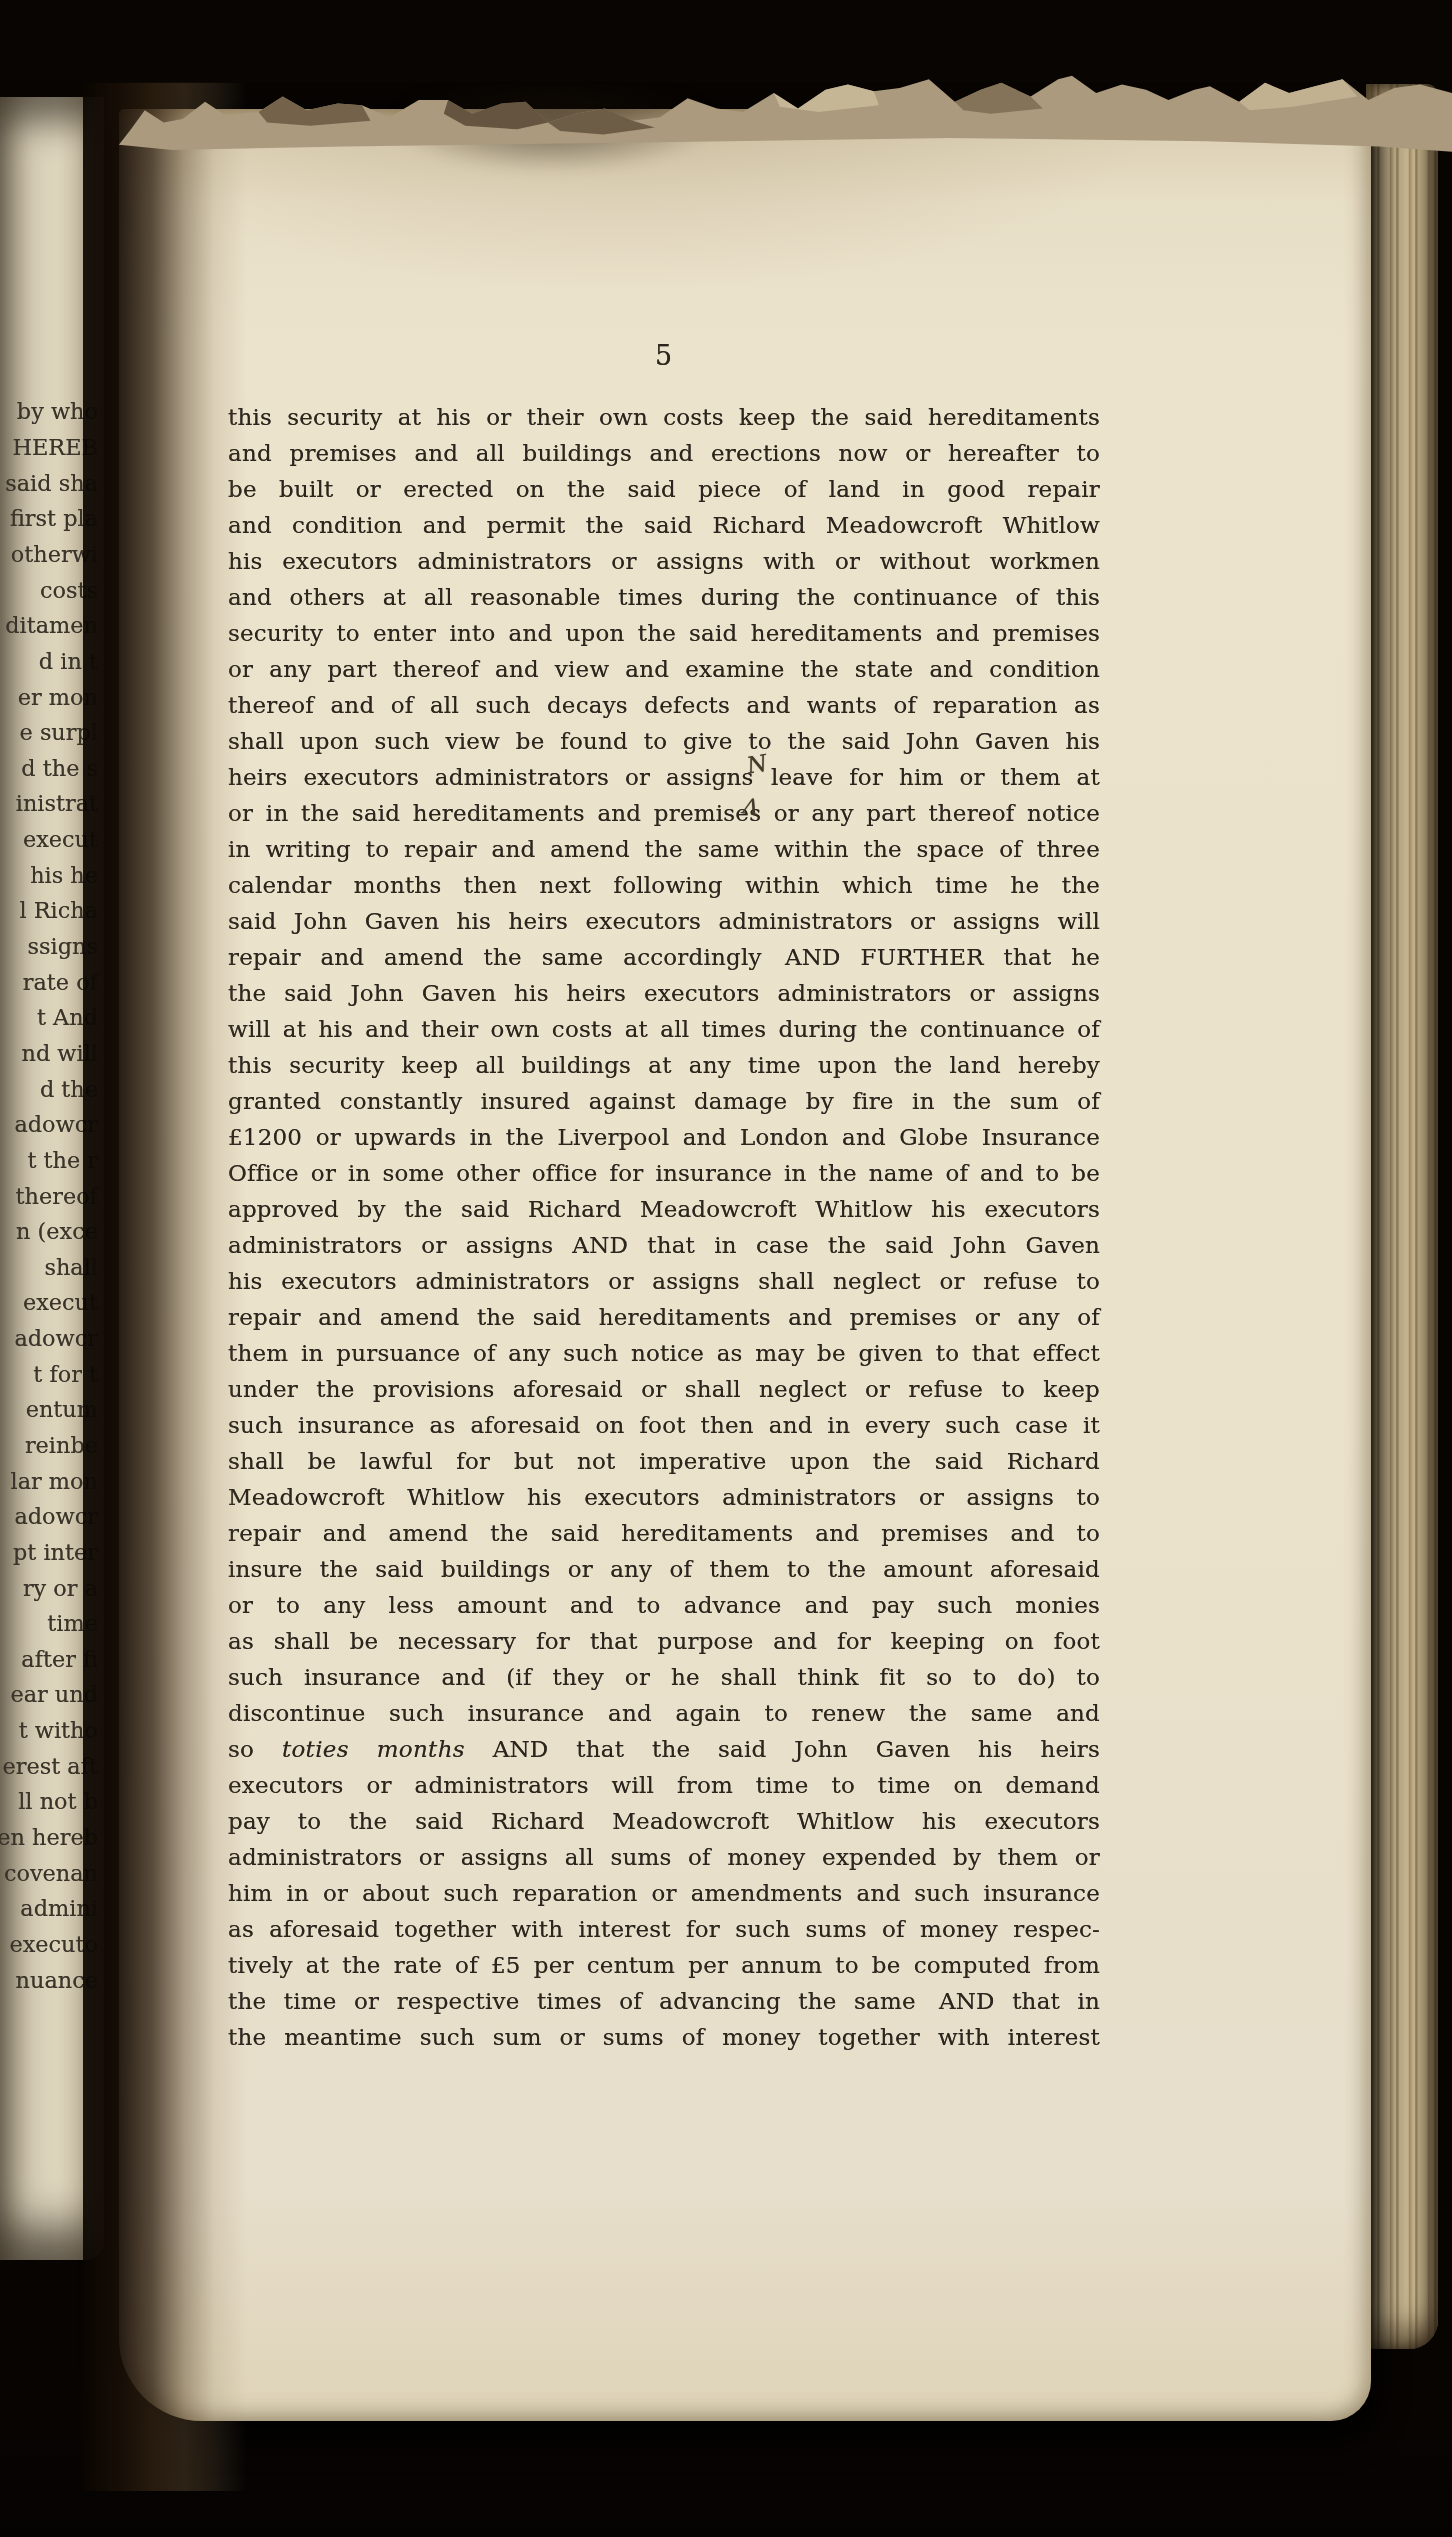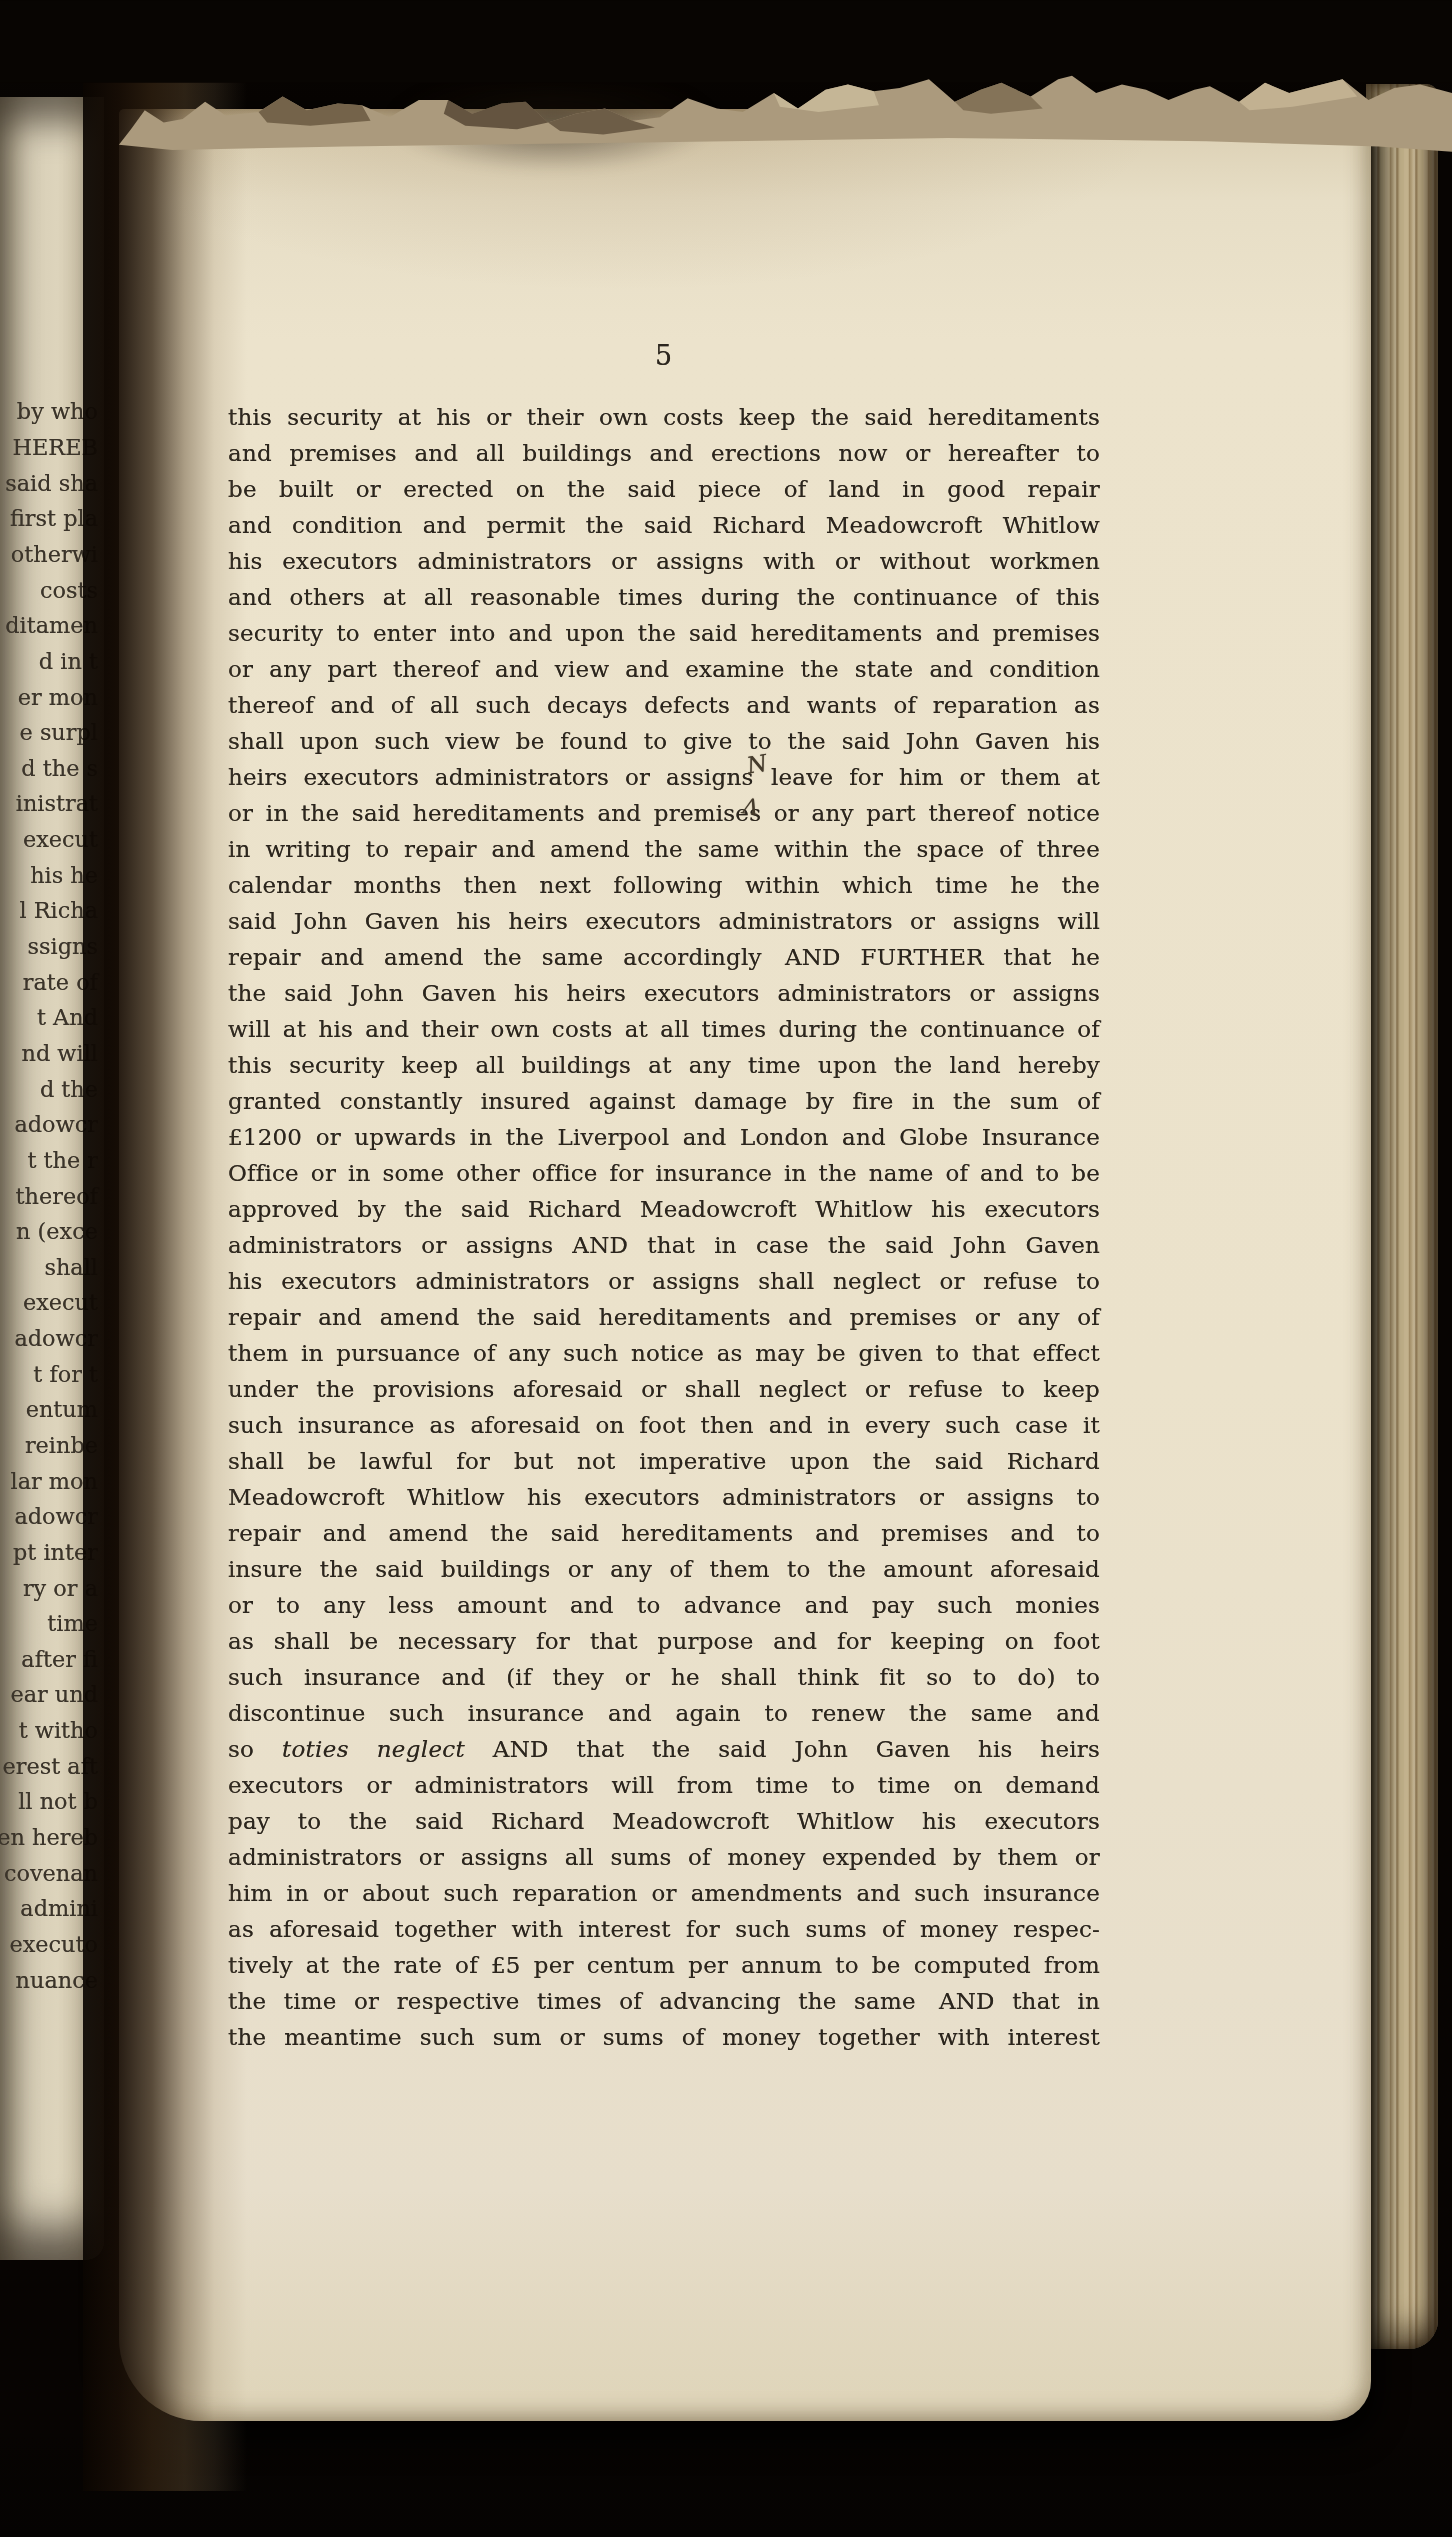--- a/index.html
+++ b/index.html
@@ -186,21 +186,21 @@
         <div class="line">under the provisions aforesaid or shall neglect or refuse to keep</div>
         <div class="line">such insurance as aforesaid on foot then and in every such case it</div>
         <div class="line">shall be lawful for but not imperative upon the said Richard</div>
         <div class="line">Meadowcroft Whitlow his executors administrators or assigns to</div>
         <div class="line">repair and amend the said hereditaments and premises and to</div>
         <div class="line">insure the said buildings or any of them to the amount aforesaid</div>
         <div class="line">or to any less amount and to advance and pay such monies</div>
         <div class="line">as shall be necessary for that purpose and for keeping on foot</div>
         <div class="line">such insurance and (if they or he shall think fit so to do) to</div>
         <div class="line">discontinue such insurance and again to renew the same and</div>
-        <div class="line">so <i>toties neglect</i> AND that the said John Gaven his heirs</div>
+        <div class="line">so <i>toties months</i> AND that the said John Gaven his heirs</div>
         <div class="line">executors or administrators will from time to time on demand</div>
         <div class="line">pay to the said Richard Meadowcroft Whitlow his executors</div>
         <div class="line">administrators or assigns all sums of money expended by them or</div>
         <div class="line">him in or about such reparation or amendments and such insurance</div>
         <div class="line">as aforesaid together with interest for such sums of money respec-</div>
         <div class="line">tively at the rate of £5 per centum per annum to be computed from</div>
         <div class="line">the time or respective times of advancing the same AND that in</div>
         <div class="line">the meantime such sum or sums of money together with interest</div>
       </div>
   </div>

